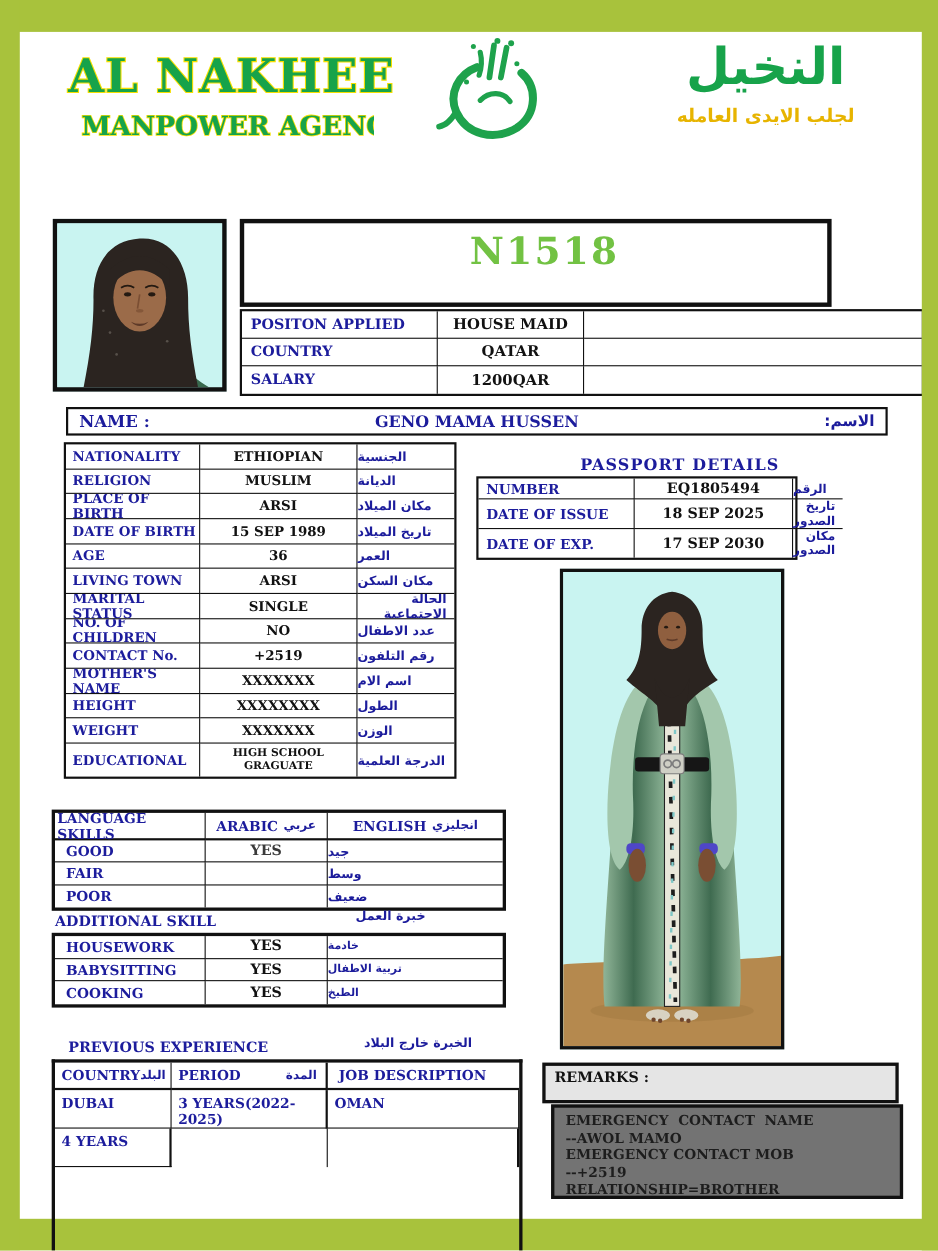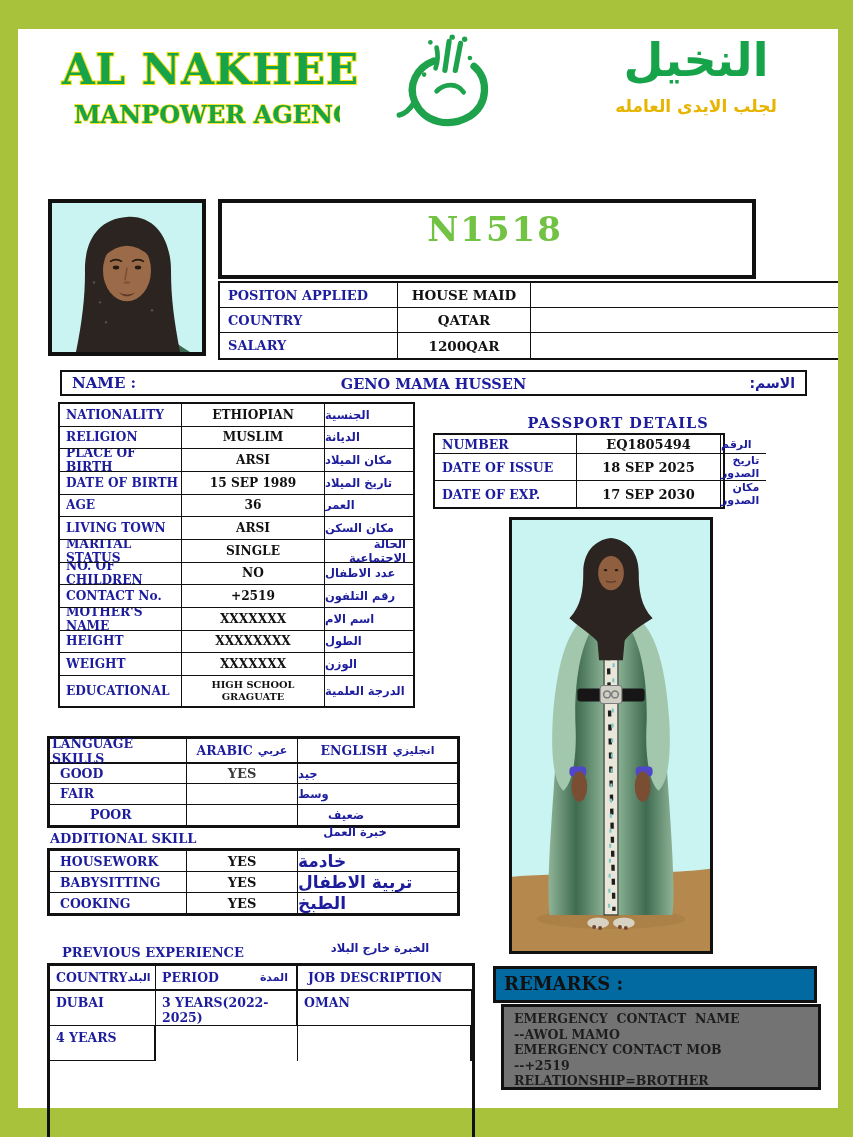--- a/index.html
+++ b/index.html
@@ -95,21 +95,21 @@
 
   
   .ltable { position:absolute; left:47px; top:736px; width:413px; height:92px;
             border:3px solid #111; display:grid;
             grid-template-columns:137px 111px 1fr;
             grid-template-rows:25px repeat(3,1fr); }
   .ltable .c { border-right:1.5px solid #111; border-bottom:1px solid #111;
                display:flex; align-items:center; }
   .ltable .hdr { border-bottom:2px solid #111; font-weight:bold; color:#1c1c9c; }
   .ltable .c.last-c { border-right:none; }
-  .ltable .c.last-r { border-bottom:none;margin-left:30px; }
+  .ltable .c.last-r { border-bottom:none; }
   .ltable .lab { padding-left:10px; font-weight:bold; font-size:12.5px; color:#1c1c9c; }
   .ltable .hdr.first { padding-left:2px; font-size:12.5px; }
   .ltable .hdr.mid, .ltable .hdr.eng { justify-content:center; font-size:12.5px; gap:5px; }
   .ltable .yes { justify-content:center; font-weight:bold; font-size:13px; color:#3a3a3a; }
   .ltable .arc { justify-content:flex-end; padding-right:8px; font-weight:bold;
                  font-size:11.5px; color:#1c1c9c; font-family:"DejaVu Sans",sans-serif; }
 
   .addskill-title { position:absolute; left:50px; top:831px; font-weight:bold;
                     font-size:13px; color:#1c1c9c; }
   .addskill-ar { position:absolute; left:290px; top:825px; width:130px; text-align:center;
@@ -118,21 +118,21 @@
   .atable { position:absolute; left:47px; top:848px; width:413px; height:68px;
             border:3px solid #111; display:grid;
             grid-template-columns:137px 111px 1fr; grid-template-rows:repeat(3,1fr); }
   .atable .c { border-right:1.5px solid #111; border-bottom:1px solid #111;
                display:flex; align-items:center; }
   .atable .c.last-c { border-right:none; }
   .atable .c.last-r { border-bottom:none; }
   .atable .lab { padding-left:10px; font-weight:bold; font-size:12.5px; color:#1c1c9c; }
   .atable .val { justify-content:center; font-weight:bold; font-size:13px; }
   .atable .arc { justify-content:flex-end; padding-right:0; font-weight:bold;
-                 font-size:17px; color:#1c1c9c; font-family:"DejaVu Sans",sans-serif; }
+                 font-size:10px; color:#1c1c9c; font-family:"DejaVu Sans",sans-serif; }
 
   
   .exp-title { position:absolute; left:62px; top:945px; font-weight:bold;
                font-size:13px; color:#1c1c9c; }
   .exp-ar { position:absolute; left:300px; top:941px; width:160px; text-align:center;
             font-weight:bold; font-size:11.5px; color:#1c1c9c;
             font-family:"DejaVu Sans",sans-serif; }
   .etable { position:absolute; left:47px; top:963px; width:428px; height:174px;
             border:3px solid #111; border-bottom:none; display:grid;
             grid-template-columns:106px 142px 1fr;
@@ -153,21 +153,21 @@
                 font-size:12.5px; color:#1c1c9c; }
   .etable .open { border-bottom:none; }
   .etable .jobcell { grid-column:3; grid-row:2 / 5; display:block;
                      text-align:center; padding:5px 6px 0 6px; }
   .etable .jobcell div { font-weight:bold; font-size:12px; line-height:15.8px; color:#111; }
   .hdr .ar-h { font-family:"DejaVu Sans",sans-serif; font-size:11px; }
 
   
   .remarks { position:absolute; left:493px; top:966px; width:324px; height:37px;
              border:3px solid #111; padding:4px 0 0 8px; font-weight:bold;
-             font-size:18px; z-index:2; background:#0369a1; }
+             font-size:13px; z-index:2; background:#e5e5e5; }
   .emergency { position:absolute; left:501px; top:1004px; width:320px; height:86px;
                border:3px solid #111; padding:4px 0 0 10px; z-index:2; background:#737373; }
   .emergency div { font-weight:bold; font-size:12.5px; line-height:15.6px;
                    color:#1d1d1d; white-space:pre; }
 </style>
 </head>
 <body>
 
 <div class="page">
 

